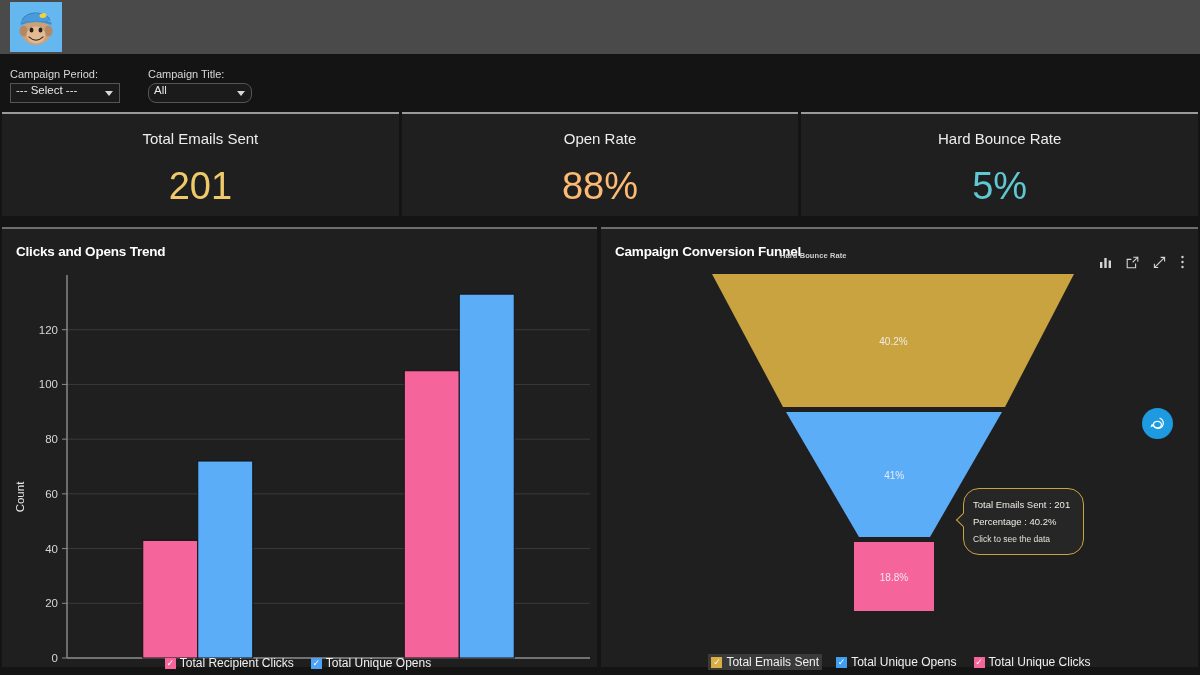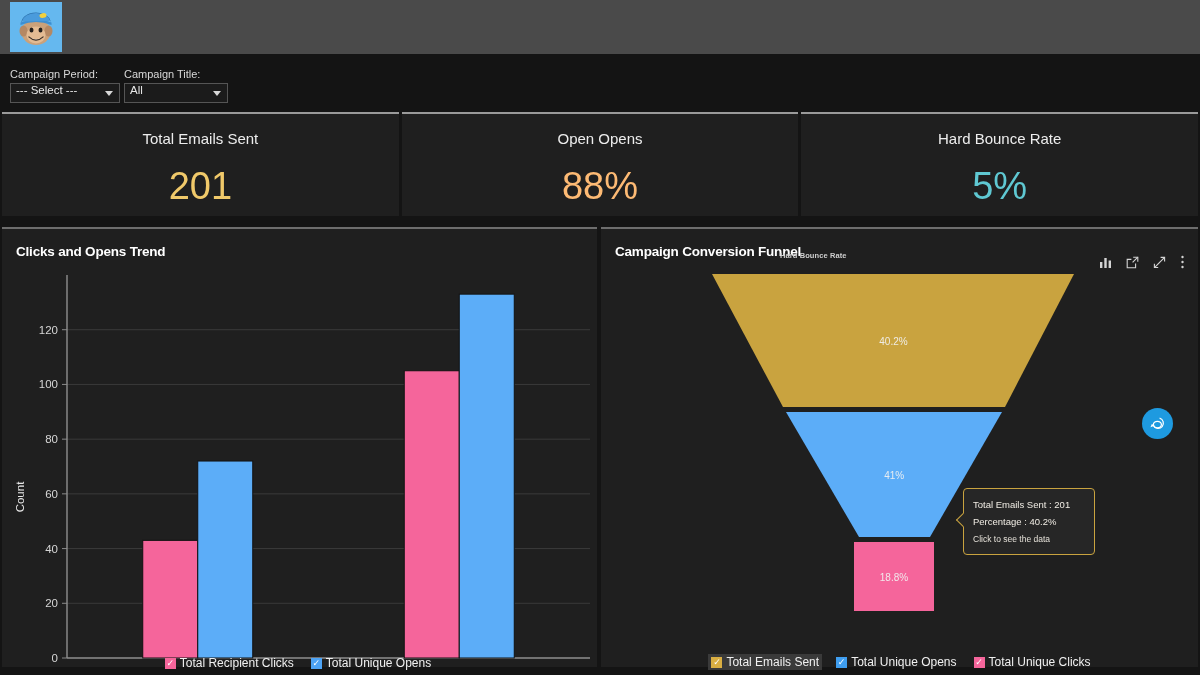--- a/index.html
+++ b/index.html
@@ -22,30 +22,30 @@
   }
   .logo-box svg { display:block; width: 52px; height: 50px; }
   .header-title {
     margin-left: 22px; color: #f2f2f2; font-size: 22px; font-weight: 400;
     letter-spacing: .1px; white-space: nowrap;
   }
 
   
   .filters {
     position: absolute; left: 0; top: 54px; width: 1200px; height: 58px;
-    background: #141414; padding: 14px 0 0 10px; display: flex; gap: 4px;
+    background: #141414; padding: 14px 0 0 10px; display: flex; gap: 28px;
   }
   .filter-group { display: flex; flex-direction: column; }
   .filter-label { color: #d8d8d8; font-size: 11px; margin-bottom: 3px; }
   .select-box {
     position: relative; width: 110px; height: 20px;
     background: #1b1b1b; border: 1px solid #555;
     display: flex; padding-left: 5px;
   }
-  .select-box.wide { width: 104px; }
+  .select-box.wide { width: 104px; border-radius: 8px; }
   .select-value { color: #e8e8e8; font-size: 11.5px; white-space: nowrap; }
   .caret {
     position: absolute; right: 6px; top: 50%; margin-top: -2px;
     width: 0; height: 0; border-left: 4px solid transparent;
     border-right: 4px solid transparent; border-top: 5px solid #d8d8d8;
   }
 
   
   .kpi-row {
     position: absolute; left: 0; top: 112px; width: 1200px; height: 104px;
@@ -107,22 +107,22 @@
   
   .funnel-wrap { position: absolute; left: 0; top: 38px; width: 598px; height: 400px; }
   .funnel-wrap svg { display: block; }
   .funnel-legend {
     position: absolute; left: 0; top: 654px; width: 598px;
     display: flex; justify-content: center;
   }
 
   
   .tooltip {
-    position: absolute; left: 963px; top: 488px; width: 132px;
-    background: #262626; border: 1px solid #c9a33f; border-radius: 4px;
+    position: absolute; left: 963px; top: 488px; width: 121px;
+    background: #262626; border: 1px solid #c9a33f; border-radius: 16px;
     padding: 8px 9px 7px 9px;
   }
   .tooltip-line { color: #f0ece4; font-size: 9.5px; line-height: 1.75; white-space: nowrap; }
   .tooltip-line.hint { color: #e4e0d8; font-size: 8.5px; margin-top: 2px; }
   .tooltip-arrow {
     position: absolute; left: -6px; top: 26px; width: 10px; height: 10px;
     background: #262626; border-left: 1px solid #c9a33f; border-bottom: 1px solid #c9a33f;
     transform: rotate(45deg);
   }
 
@@ -173,21 +173,21 @@
       </div>
     </div>
   </div>
 
   <div class="kpi-row">
     <div class="kpi-card">
       <div class="kpi-title">Total Emails Sent</div>
       <div class="kpi-value" id="kpi-v0" style="color: rgb(240, 201, 106);">201</div>
     </div>
     <div class="kpi-card">
-      <div class="kpi-title">Open Opens</div>
+      <div class="kpi-title">Open Rate</div>
       <div class="kpi-value" id="kpi-v1" style="color: #fdba74;">88%</div>
     </div>
     <div class="kpi-card">
       <div class="kpi-title">Hard Bounce Rate</div>
       <div class="kpi-value" id="kpi-v3" style="color: rgb(95, 200, 210);">5%</div>
     </div>
   </div>
 
   <div class="panel-row">
 

